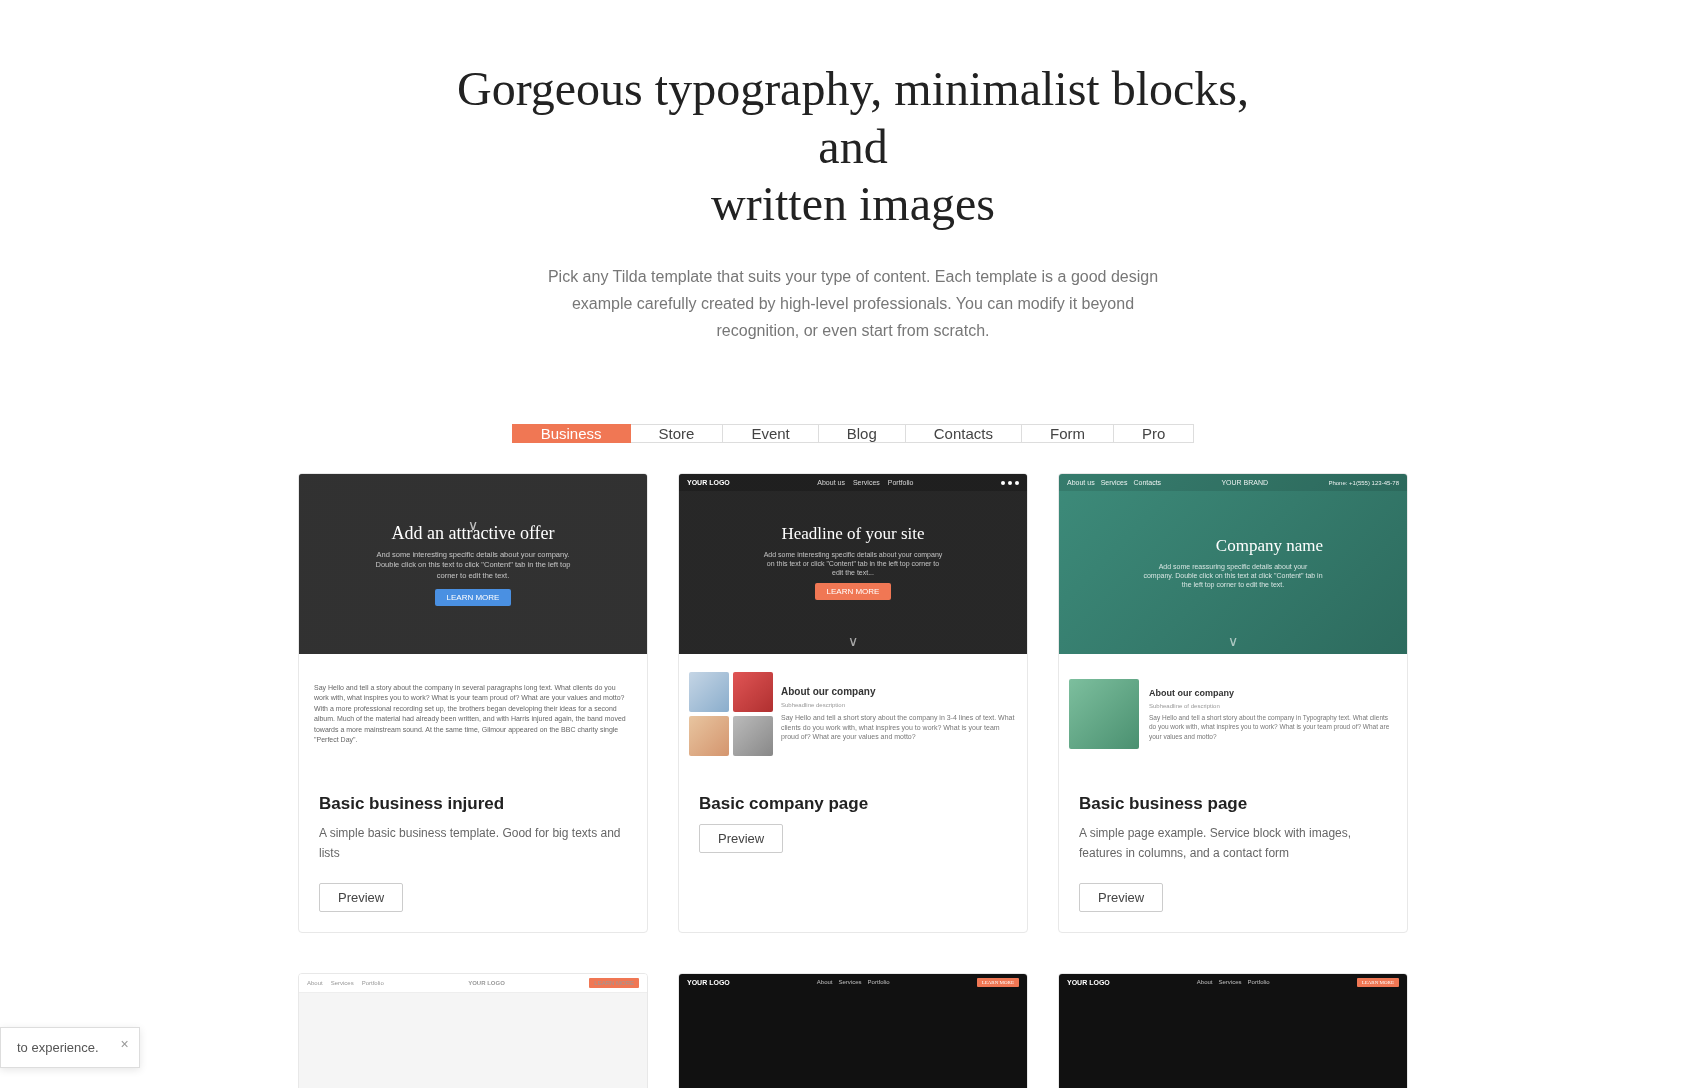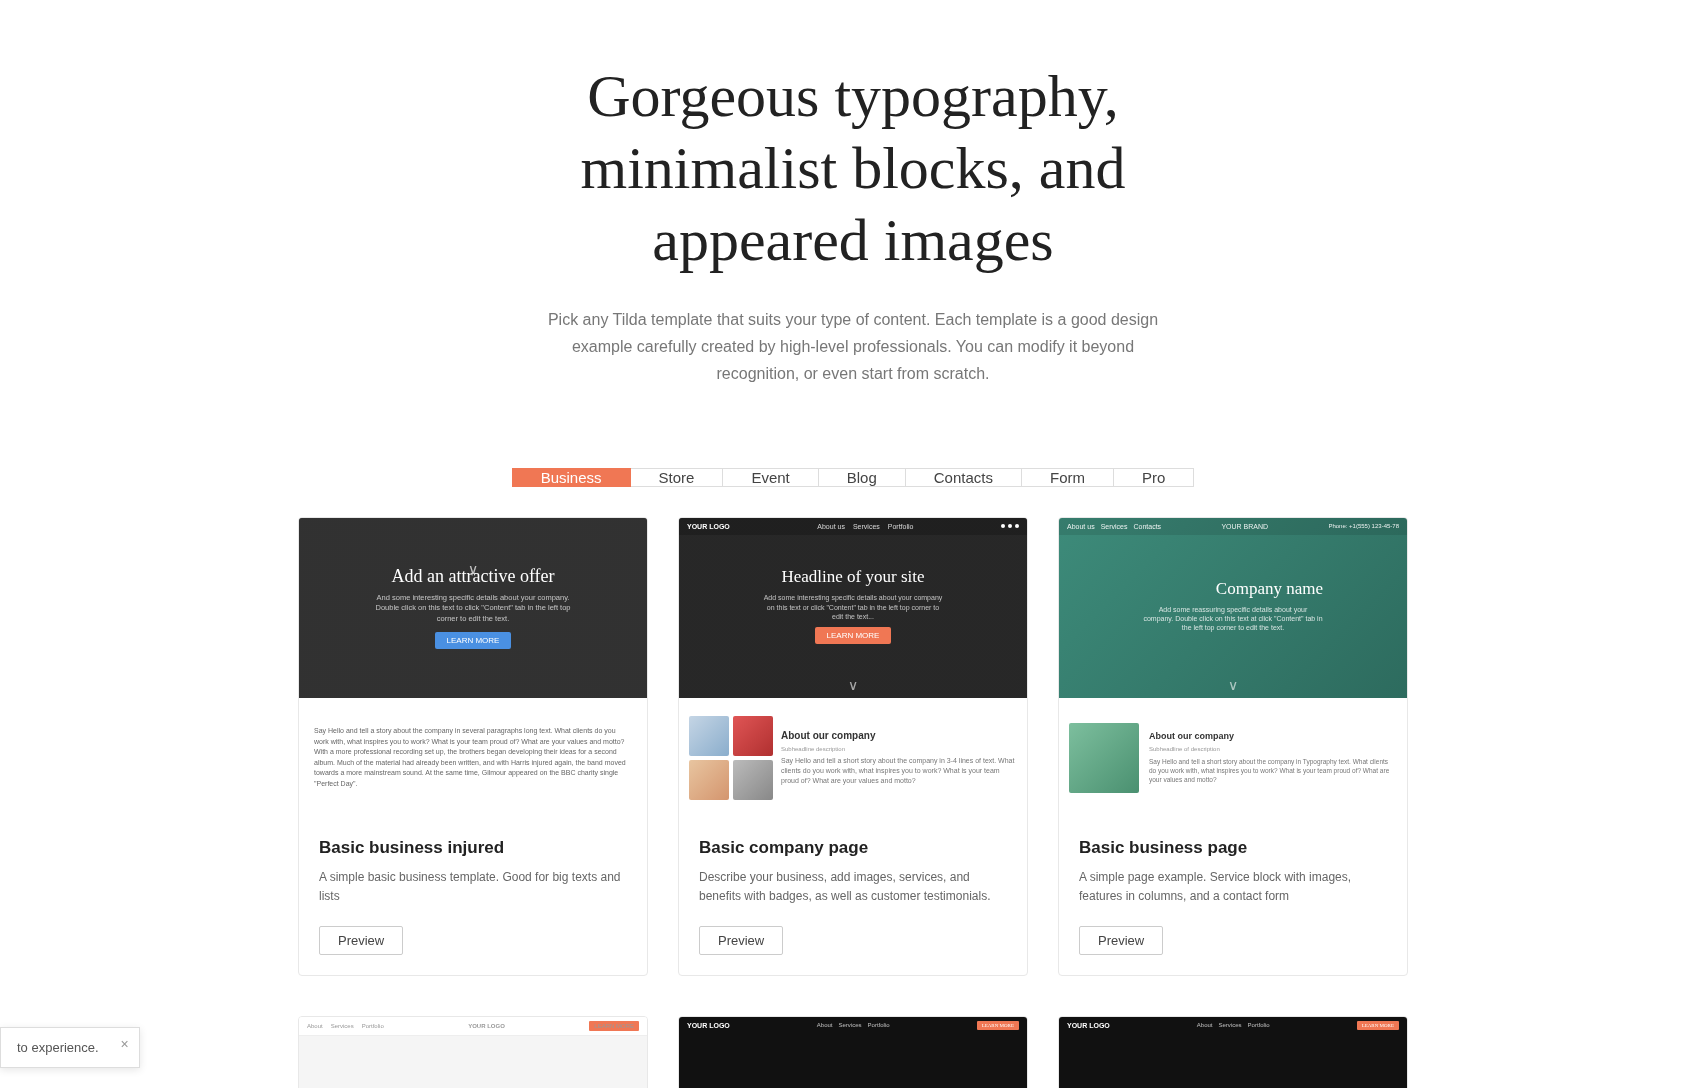--- a/index.html
+++ b/index.html
@@ -2,21 +2,21 @@
 <html><head>
   <meta charset="utf-8">
   <style>
     * { box-sizing: border-box; margin: 0; padding: 0; }
     body { font-family: 'Georgia', serif; background: #fff; color: #333; }
 
     .page-wrapper { max-width: 1706px; margin: 0 auto; }
 
     
     .hero { text-align: center; padding: 60px 20px 40px; }
-    .hero h1 { font-size: 60px; font-weight: 400; color: #222; line-height: 1.2; max-width: 800px; margin: 0 auto 30px; }
+    .hero h1 { font-size: 48px; font-weight: 400; color: #222; line-height: 1.2; max-width: 800px; margin: 0 auto 30px; }
     .hero p { font-size: 16px; color: #777; line-height: 1.7; max-width: 640px; margin: 0 auto; font-family: Arial, sans-serif; }
 
     
     .tabs-container { display: flex; justify-content: center; margin: 40px 0 30px; }
     .tab-btn {
       padding: 0 28px;
       border: 1px solid #ddd;
       background: #fff;
       cursor: pointer;
       font-size: 15px;
@@ -205,21 +205,21 @@
     .bp2-body { flex: 1; display: flex; flex-direction: column; align-items: center; justify-content: center; padding: 8px; }
   </style>
 </head>
 <body>
 
 <div class="page-wrapper">
 
   <div class="hero">
     <h1>
       <span>Gorgeous typography, minimalist blocks, and</span><br>
-      <span>appeared images</span>
+      <span>written images</span>
     </h1>
     <p>Pick any Tilda template that suits your type of content. Each template is a good design example carefully created by high-level professionals. You can modify it beyond recognition, or even start from scratch.</p>
   </div>
 
   <div class="tabs-container">
     <button class="tab-btn active">Business</button>
     <button class="tab-btn">Store</button>
     <button class="tab-btn">Event</button>
     <button class="tab-btn">Blog</button>
     <button class="tab-btn">Contacts</button>
@@ -284,21 +284,20 @@
             <div class="about-text-block">
               <h3>About our company</h3>
               <p style="font-size:6px;color:#999;margin-bottom:3px;font-family:Arial,sans-serif;">Subheadline description</p>
               <p>Say Hello and tell a short story about the company in 3-4 lines of text. What clients do you work with, what inspires you to work? What is your team proud of? What are your values and motto?</p>
             </div>
           </div>
         </div>
       </div>
       <div class="card-body">
         <h3>Basic company page</h3>
-        <p>Describe your business, add images, services, and benefits with badges, as well as customer testimonials.</p>
         <button class="preview-btn">Preview</button>
       </div>
     </div>
 
     <div class="card">
       <div class="card-preview">
         <div class="preview-3-split">
           <div class="preview-3-split-top">
             <div class="p3-nav">
               <div class="p3-nav-links">

